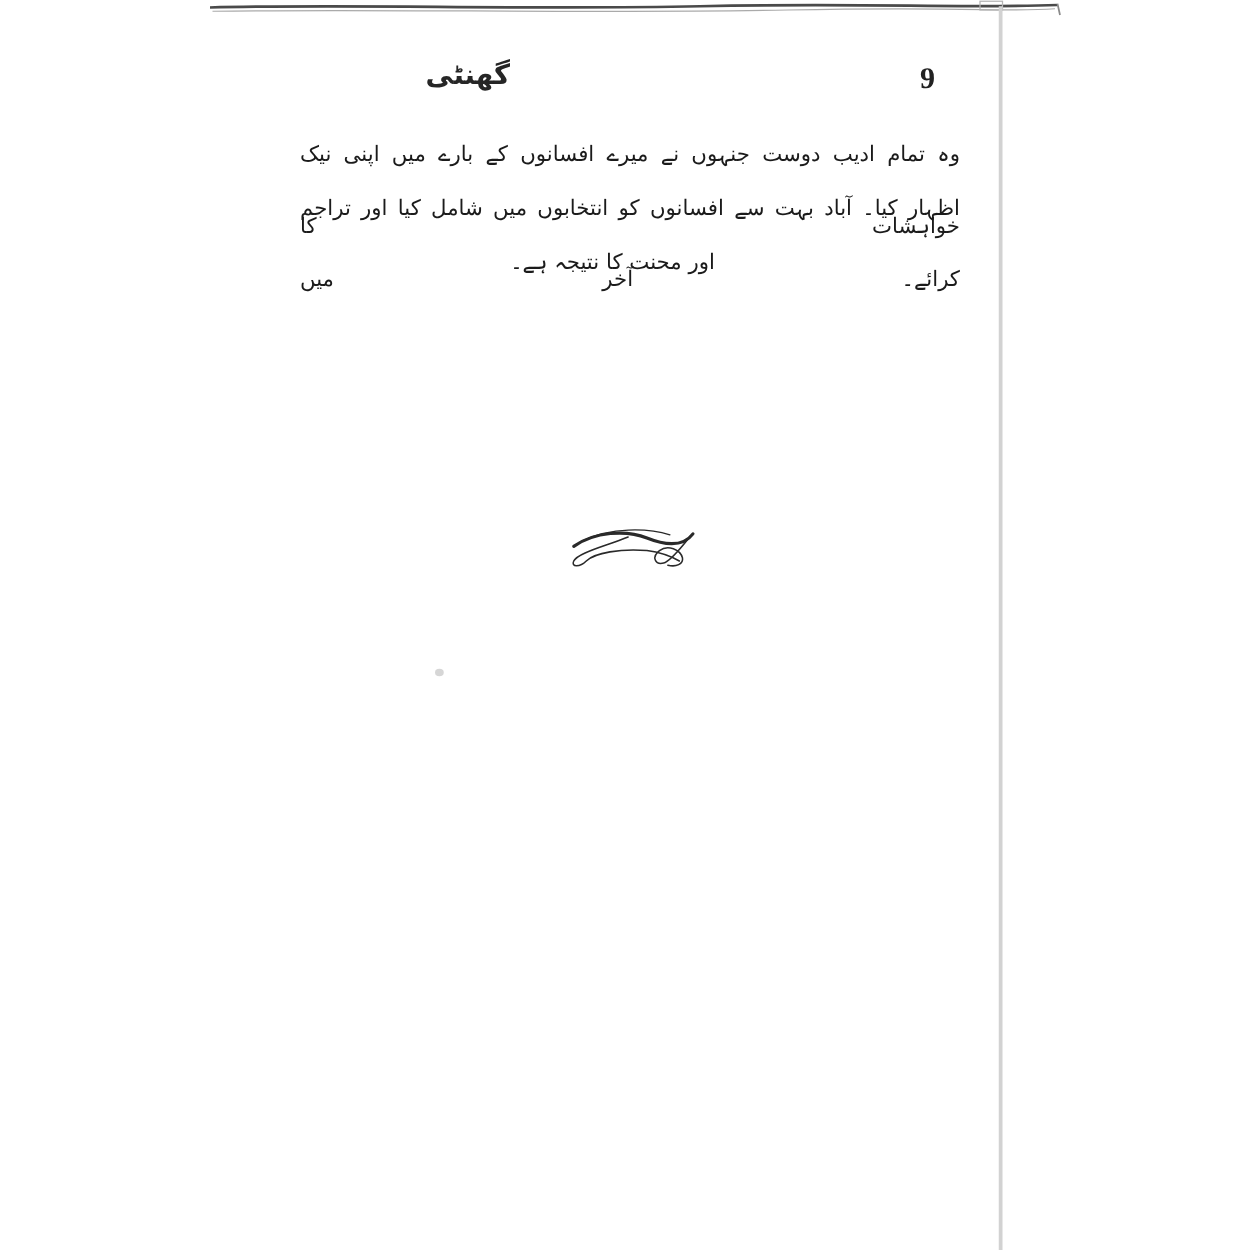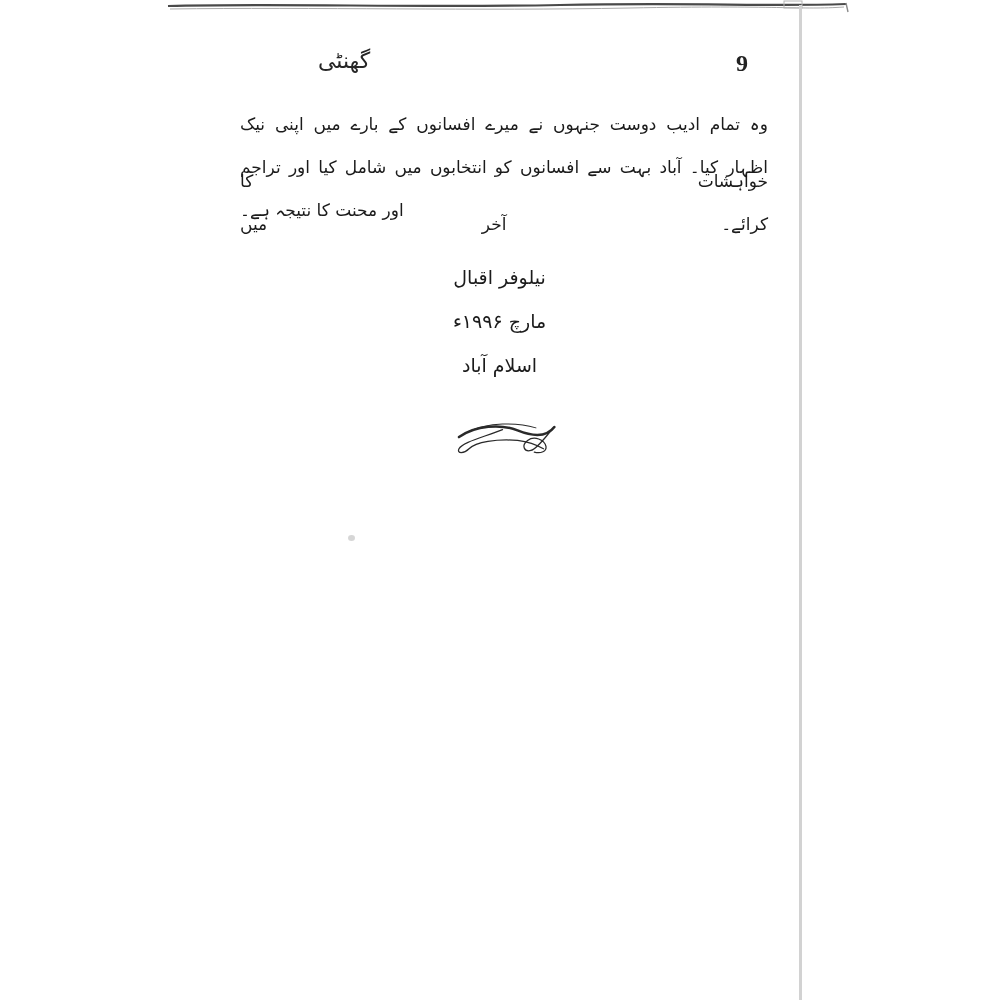--- a/index.html
+++ b/index.html
@@ -15,36 +15,36 @@
   
   .top-edge { position: absolute; left: 160px; top: 0; width: 700px; height: 14px; }
   
   .side-edge {
     position: absolute; left: 799px; top: 5px; width: 3px; height: 995px;
     background: #d2d2d2;
   }
   
   .header-title {
     position: absolute; left: 318px; top: 48px; width: 90px;
-    text-align: left; font-size: 22px; font-weight: normal; color: #262626;
+    text-align: right; font-size: 22px; font-weight: bold; color: #262626;
     direction: rtl;
   }
   .page-number {
     position: absolute; left: 722px; top: 50px; width: 40px;
     font-family: "Liberation Serif", "DejaVu Serif", serif;
     font-weight: bold; font-size: 24px; color: #222; text-align: center;
   }
   
   .paragraph {
     position: absolute; left: 240px; top: 96px; width: 528px;
     direction: rtl; font-size: 17px; color: #1b1b1b;
   }
   .paragraph .line { height: 43px; line-height: 57px; white-space: nowrap; }
   .paragraph .line.justified { text-align: justify; text-align-last: justify; white-space: normal; }
-  .paragraph .line.lastline { text-align: left; padding-right: 28px; }
+  .paragraph .line.lastline { text-align: center; padding-right: 28px; }
   
   .signature {
     position: absolute; left: 417px; top: 258px; width: 165px;
     direction: rtl; text-align: center; font-size: 19px; color: #1b1b1b;
   }
   .signature .sig-line { height: 44px; line-height: 38px; }
   
   .flourish { position: absolute; left: 450px; top: 412px; width: 110px; height: 46px; }
   
   .speck {
@@ -69,25 +69,20 @@
   <div class="header-title">گھنٹی</div>
 
   <div class="page-number">9</div>
 
   <div class="paragraph" dir="rtl">
     <div class="line justified">وہ تمام ادیب دوست جنہوں نے میرے افسانوں کے بارے میں اپنی نیک خواہشات کا</div>
     <div class="line justified">اظہار کیا۔ آباد بہت سے افسانوں کو انتخابوں میں شامل کیا اور تراجم کرائے۔ آخر میں</div>
     <div class="line lastline">اور محنت کا نتیجہ ہے۔</div>
   </div>
 
-  <div class="signature" dir="rtl">
-    <div class="sig-line">نیلوفر اقبال</div>
-    <div class="sig-line">مارچ ۱۹۹۶ء</div>
-    <div class="sig-line">اسلام آباد</div>
-  </div>
 
   <svg class="flourish" viewBox="0 0 130 55">
     <path d="M10 30 C 30 16, 60 14, 80 22 S 115 30, 124 18" fill="none" stroke="#2a2a2a" stroke-width="3" stroke-linecap="round"></path>
     <path d="M20 24 C 45 12, 80 12, 102 19" fill="none" stroke="#2a2a2a" stroke-width="1.2" stroke-linecap="round"></path>
     <path d="M62 21 C 40 30, 14 36, 10 44 C 7 50, 16 50, 22 44 C 30 36, 55 32, 80 34 C 95 36, 104 40, 111 44" fill="none" stroke="#2a2a2a" stroke-width="1.5" stroke-linecap="round"></path>
     <path d="M124 18 C 116 26, 104 44, 96 46 C 88 48, 84 40, 92 34 C 100 28, 112 33, 114 41 C 115 47, 108 50, 100 48" fill="none" stroke="#2a2a2a" stroke-width="1.5" stroke-linecap="round"></path>
   </svg>
 
   <div class="speck"></div>
 

